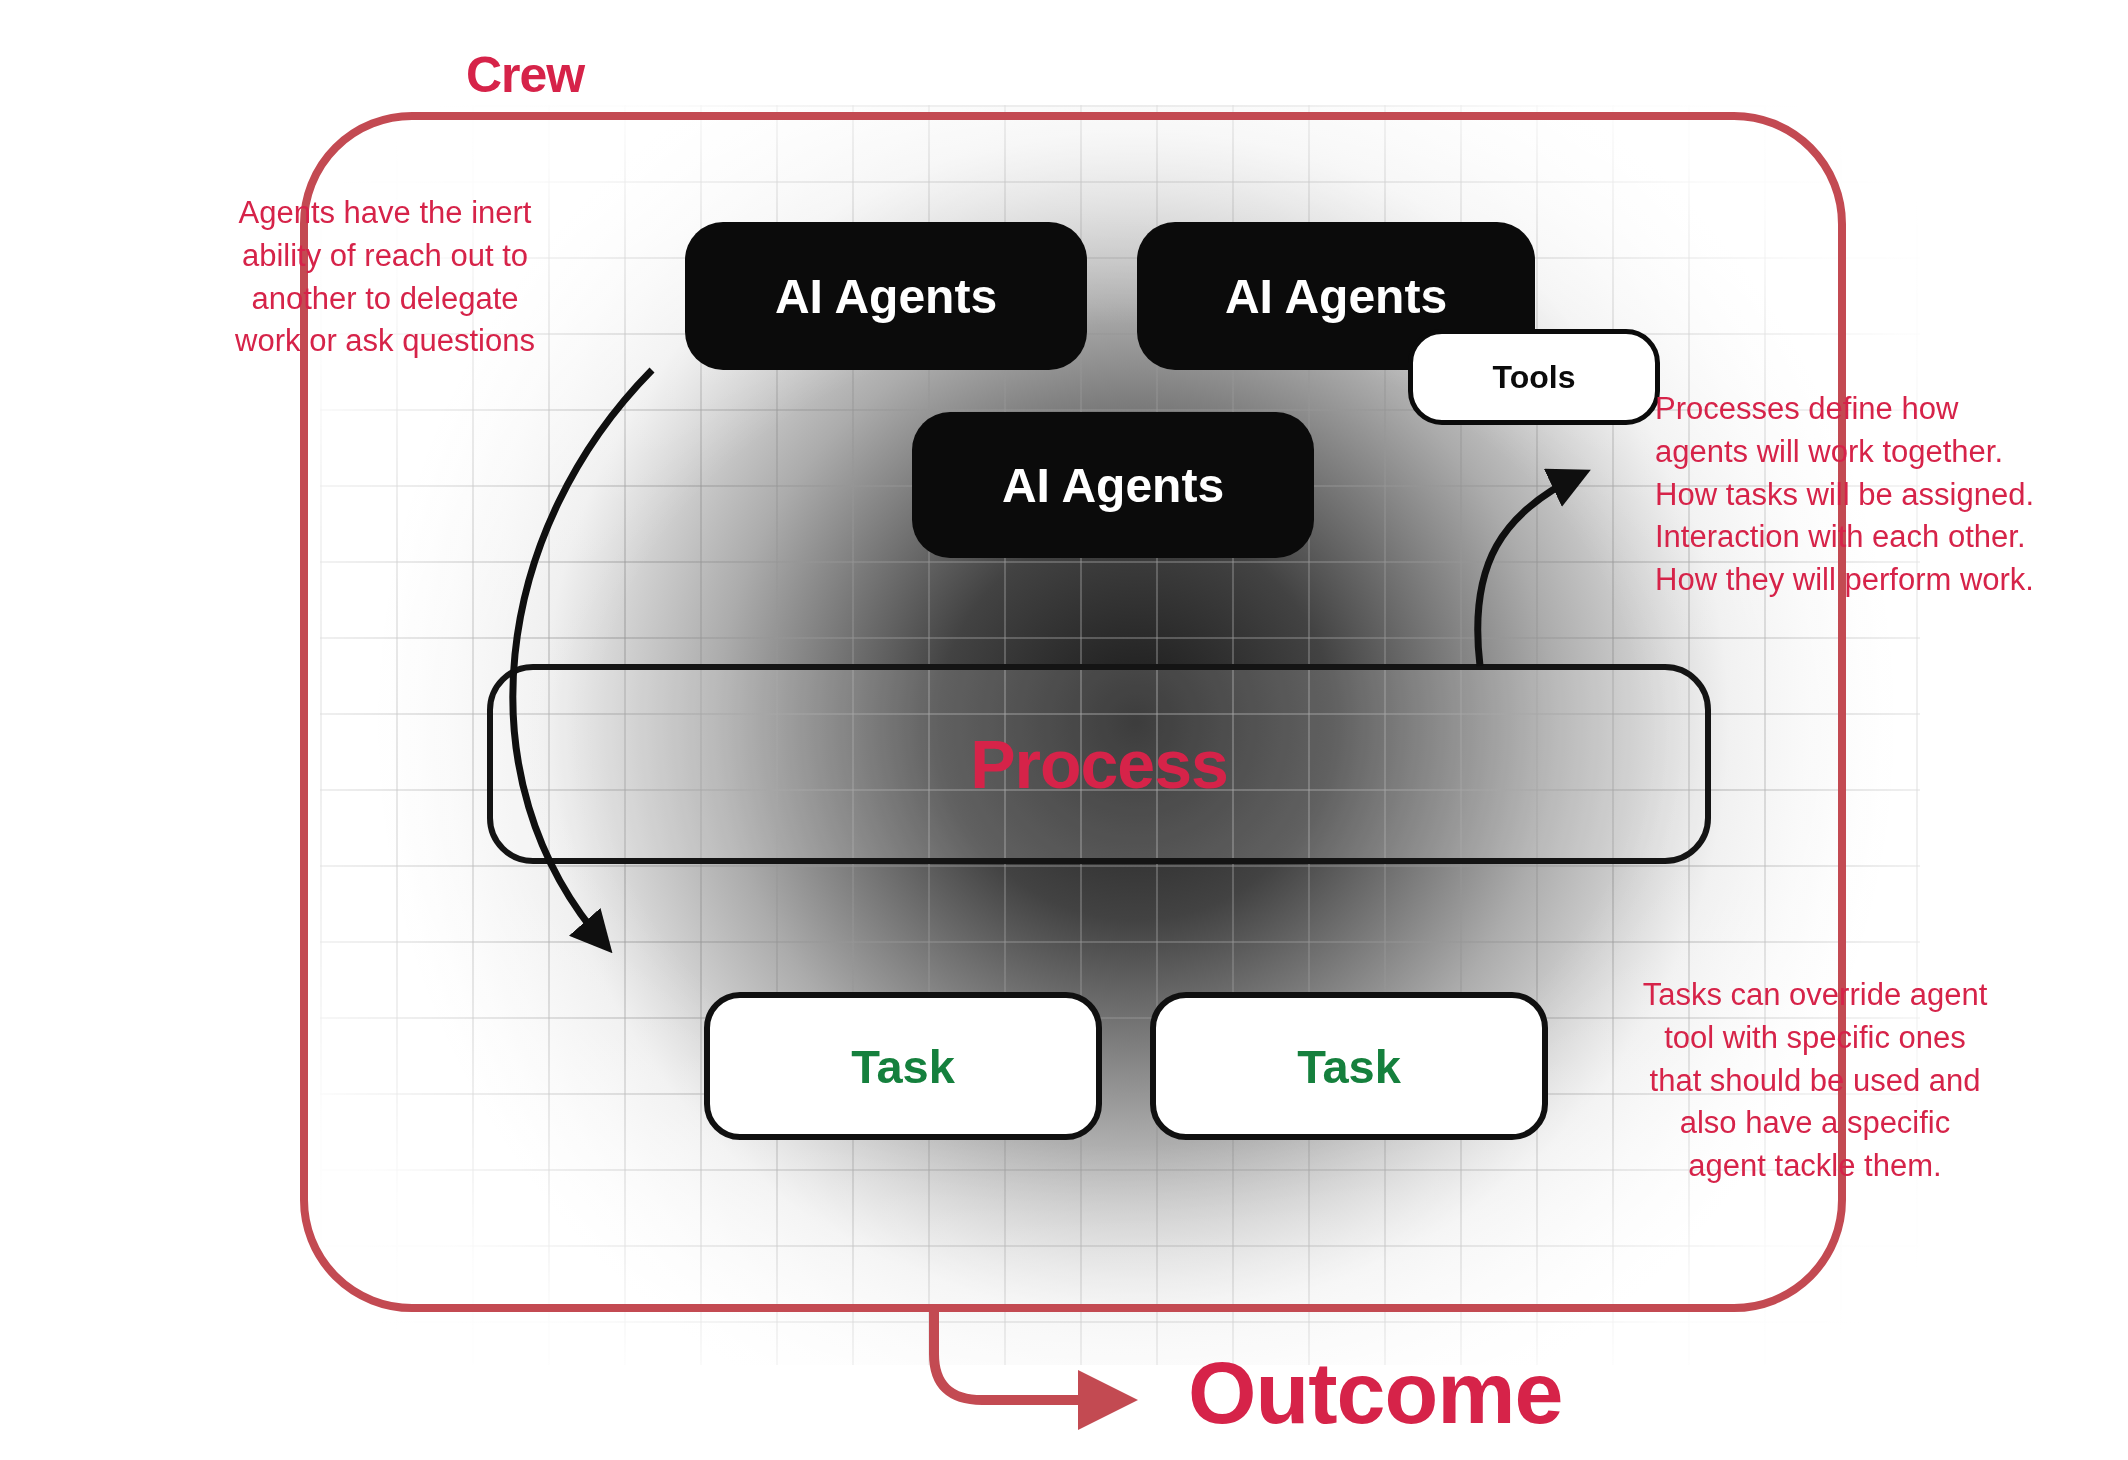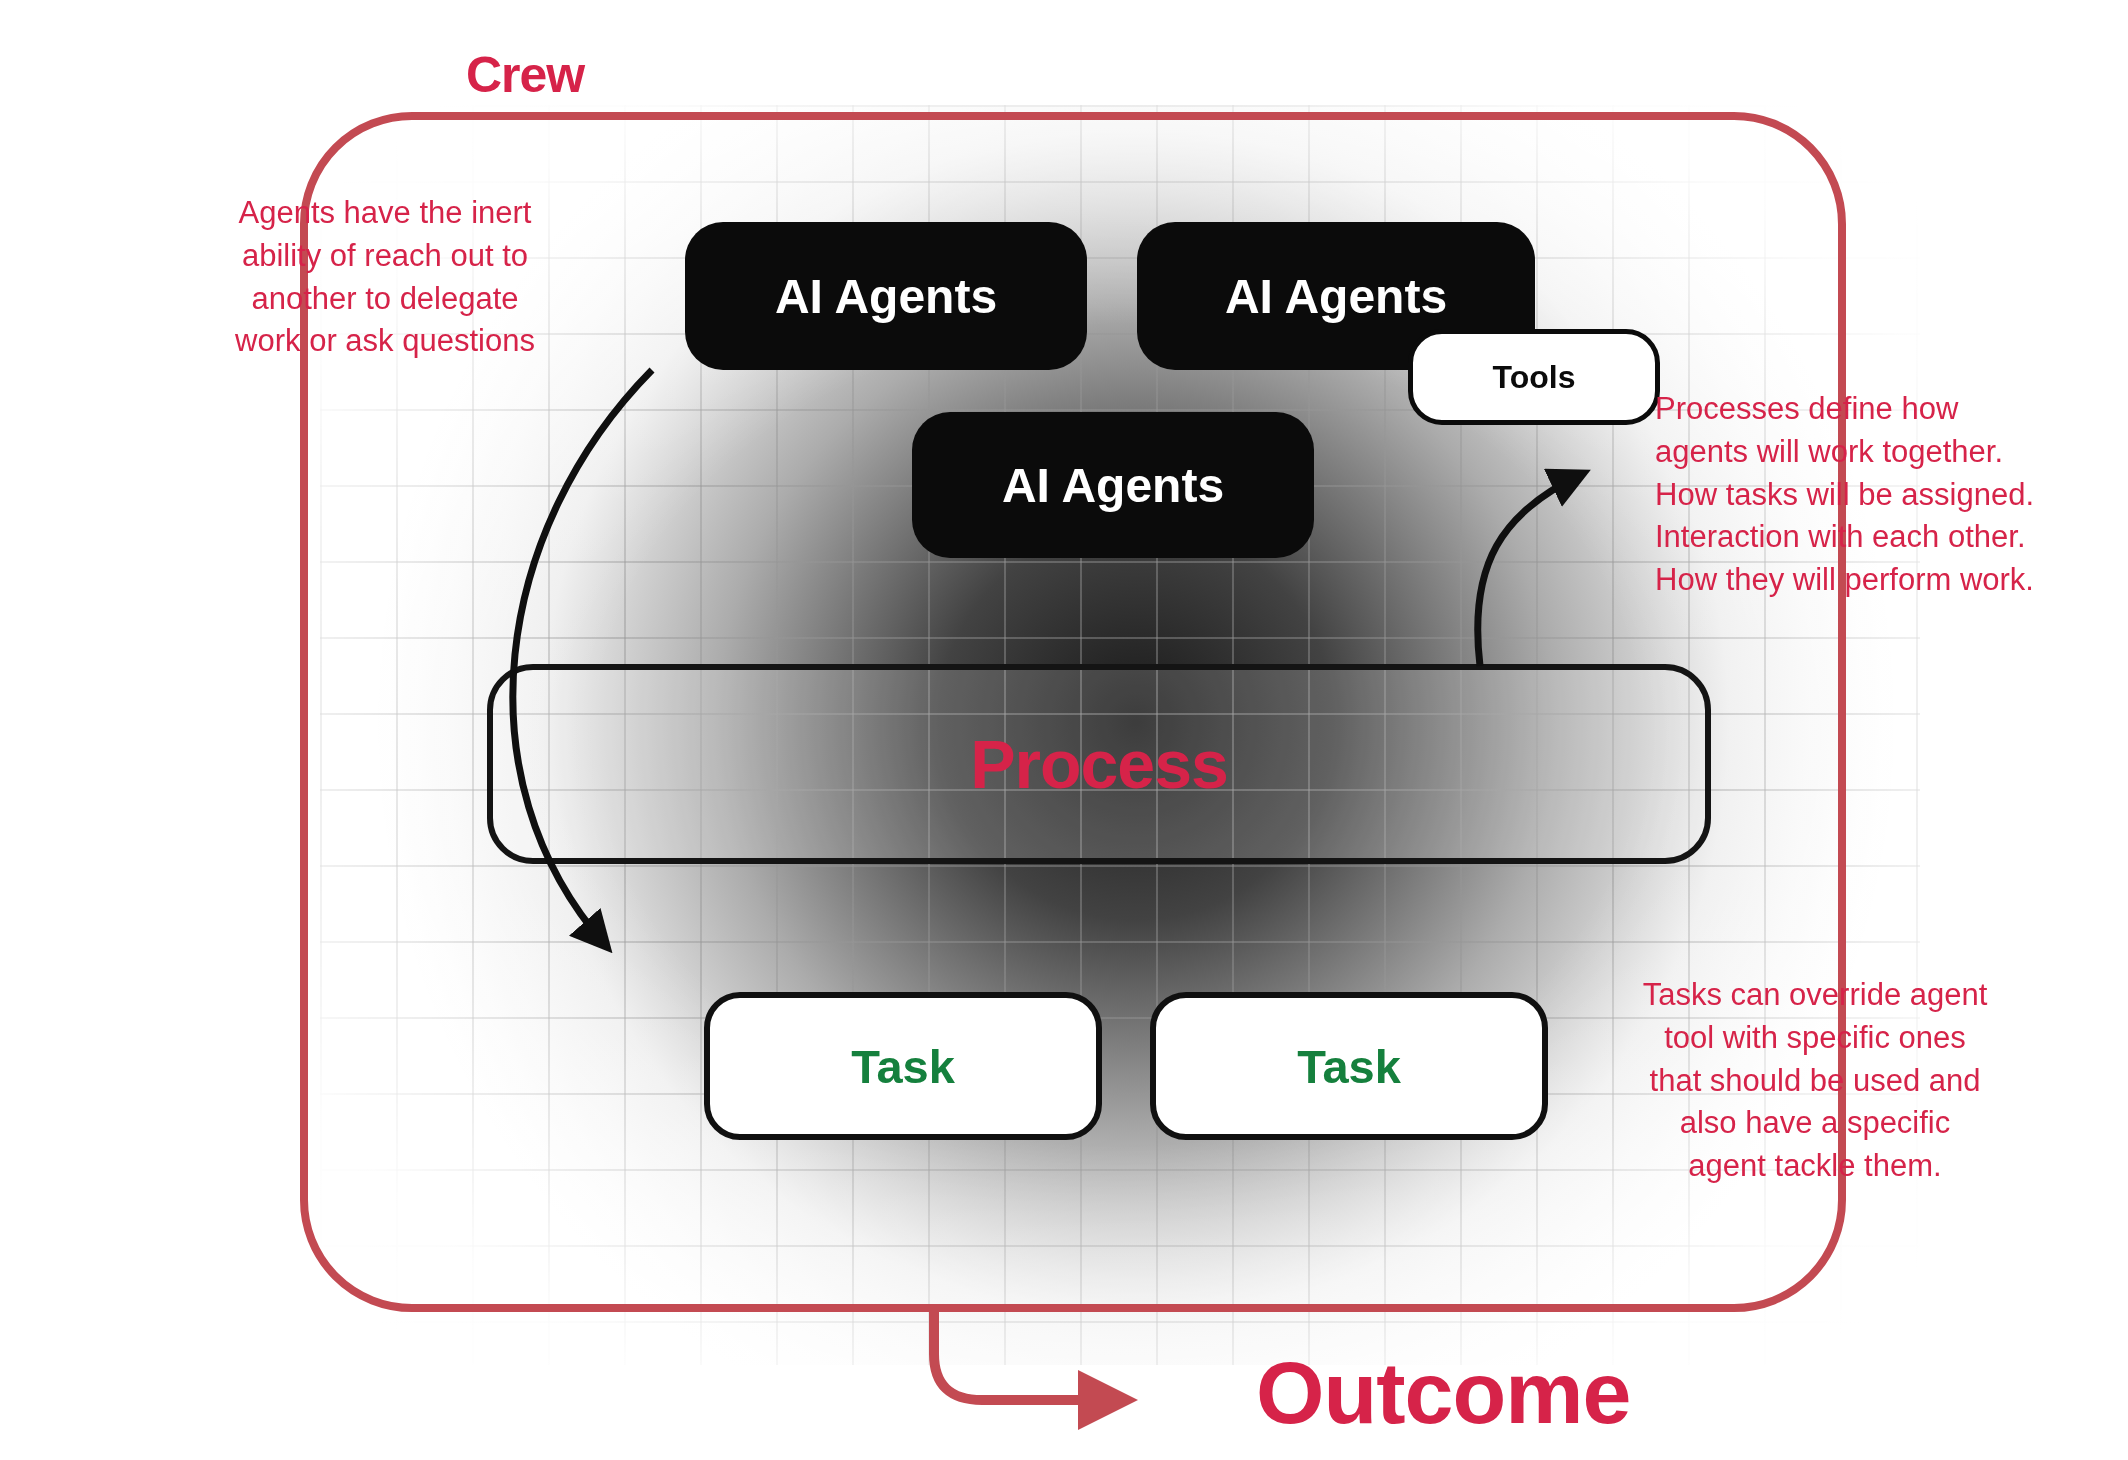--- a/index.html
+++ b/index.html
@@ -99,21 +99,21 @@
   }
 
   .task-box {
     background: #ffffff; border: 6px solid #101010; border-radius: 36px;
     font-size: 47px; font-weight: 700; color: #15803d;
   }
   .task-1 { left: 664px;  top: 992px; width: 398px; height: 148px; }
   .task-2 { left: 1110px; top: 992px; width: 398px; height: 148px; }
 
   .outcome-title {
-    position: absolute; left: 1256px; top: 1342px;
+    position: absolute; left: 1188px; top: 1342px;
     font-size: 88px; font-weight: 800; letter-spacing: -1px;
     color: var(--accent, #D62349);
     z-index: 6;
   }
 </style>
 </head>
 <body>
 
 <div class="canvas">
 

